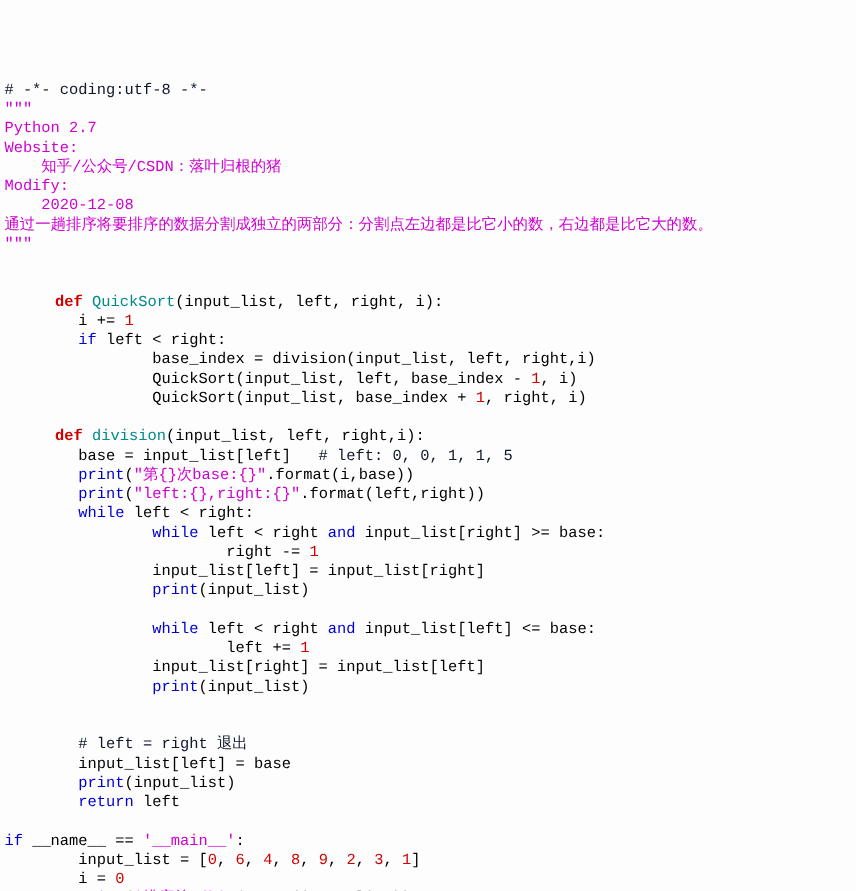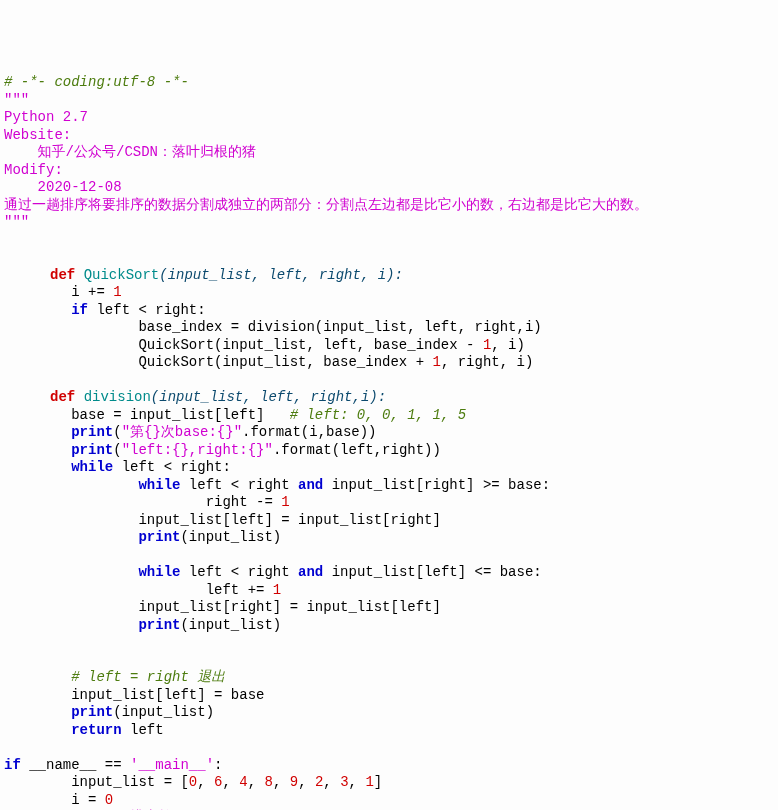--- a/index.html
+++ b/index.html
@@ -5,27 +5,27 @@
   body {
     margin: 0;
     padding: 4px;
     background: #fdfdfd;
     font-family: "Consolas", "Courier New", monospace;
     font-size: 14px;
     line-height: 1.25;
     white-space: pre;
     color: #000;
   }
-  .c-comment { color: #4d7c0f; font-style: italic; }
+  .c-comment { color: #0f172a; }
   .c-string  { color: #d000d0; }
   .c-def     { color: #d00000; font-weight: bold; margin-left: 46px; }
   .c-func    { color: #008b8b; text-align: right; }
   .c-num     { color: #d00000; }
-  .c-kw      { color: #0000d0; font-weight: bold; }
-  .c-op      { color: #0c4a6e; font-style: italic; }
+  .c-kw      { color: #0000d0; font-weight: normal; }
+  .c-op      { color: #000000; }
 </style>
 </head>
 <body>
 
 
 
 <div id="code"><div><span class="c-comment"># -*- coding:utf-8 -*-</span></div><div><span class="c-string">"""</span></div><div><span class="c-string">Python 2.7</span></div><div><span class="c-string">Website:</span></div><div><span class="c-string">    知乎/公众号/CSDN：落叶归根的猪</span></div><div><span class="c-string">Modify:</span></div><div><span class="c-string">    2020-12-08</span></div><div><span class="c-string">通过一趟排序将要排序的数据分割成独立的两部分：分割点左边都是比它小的数，右边都是比它大的数。</span></div><div><span class="c-string">"""</span></div><div>&nbsp;</div><div>&nbsp;</div><div><span class="c-def">def</span><span> </span><span class="c-func">QuickSort</span><span class="c-op">(input_list, left, right, i):</span></div><div><span>        i += </span><span class="c-num">1</span></div><div><span>        </span><span class="c-kw">if</span><span> left &lt; right:</span></div><div><span>                base_index = division(input_list, left, right,i)</span></div><div><span>                QuickSort(input_list, left, base_index - </span><span class="c-num">1</span><span>, i)</span></div><div><span>                QuickSort(input_list, base_index + </span><span class="c-num">1</span><span>, right, i)</span></div><div>&nbsp;</div><div><span class="c-def">def</span><span> </span><span class="c-func">division</span><span class="c-op">(input_list, left, right,i):</span></div><div><span>        base = input_list[left]   </span><span class="c-comment"># left: 0, 0, 1, 1, 5</span></div><div><span>        </span><span class="c-kw">print</span><span>(</span><span class="c-string">"第{}次base:{}"</span><span>.format(i,base))</span></div><div><span>        </span><span class="c-kw">print</span><span>(</span><span class="c-string">"left:{},right:{}"</span><span>.format(left,right))</span></div><div><span>        </span><span class="c-kw">while</span><span> left &lt; right:</span></div><div><span>                </span><span class="c-kw">while</span><span> left &lt; right </span><span class="c-kw">and</span><span> input_list[right] &gt;= base:</span></div><div><span>                        right -= </span><span class="c-num">1</span></div><div><span>                input_list[left] = input_list[right]</span></div><div><span>                </span><span class="c-kw">print</span><span>(input_list)</span></div><div>&nbsp;</div><div><span>                </span><span class="c-kw">while</span><span> left &lt; right </span><span class="c-kw">and</span><span> input_list[left] &lt;= base:</span></div><div><span>                        left += </span><span class="c-num">1</span></div><div><span>                input_list[right] = input_list[left]</span></div><div><span>                </span><span class="c-kw">print</span><span>(input_list)</span></div><div>&nbsp;</div><div>&nbsp;</div><div><span>        </span><span class="c-comment"># left = right 退出</span></div><div><span>        input_list[left] = base</span></div><div><span>        </span><span class="c-kw">print</span><span>(input_list)</span></div><div><span>        </span><span class="c-kw">return</span><span> left</span></div><div>&nbsp;</div><div><span class="c-kw">if</span><span> __name__ == </span><span class="c-string">'__main__'</span><span>:</span></div><div><span>        input_list = [</span><span class="c-num">0</span><span>, </span><span class="c-num">6</span><span>, </span><span class="c-num">4</span><span>, </span><span class="c-num">8</span><span>, </span><span class="c-num">9</span><span>, </span><span class="c-num">2</span><span>, </span><span class="c-num">3</span><span>, </span><span class="c-num">1</span><span>]</span></div><div><span>        i = </span><span class="c-num">0</span></div><div><span>        </span><span class="c-kw">print</span><span>(</span><span class="c-string">'排序前:{}'</span><span>.format(input_list))</span></div></div>
 
 
 

